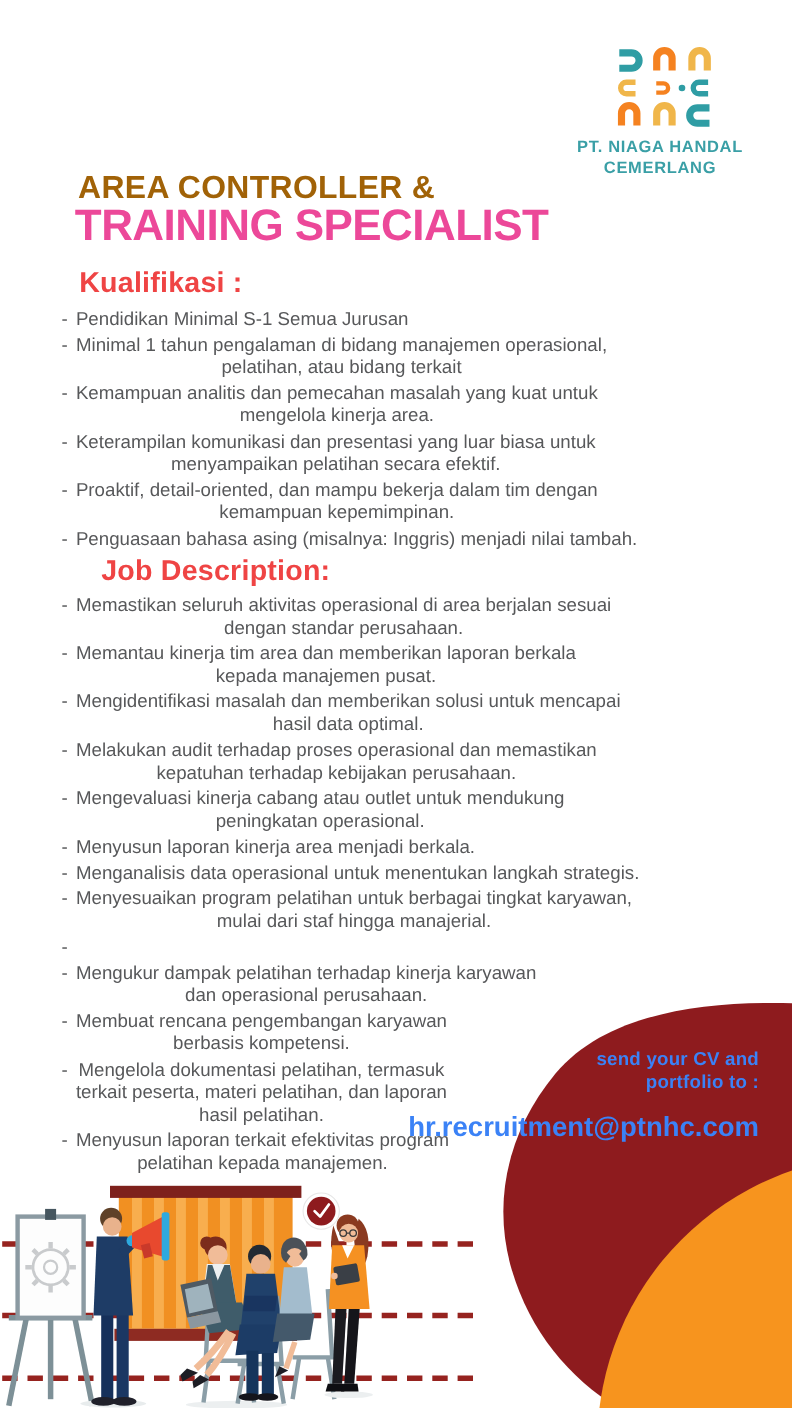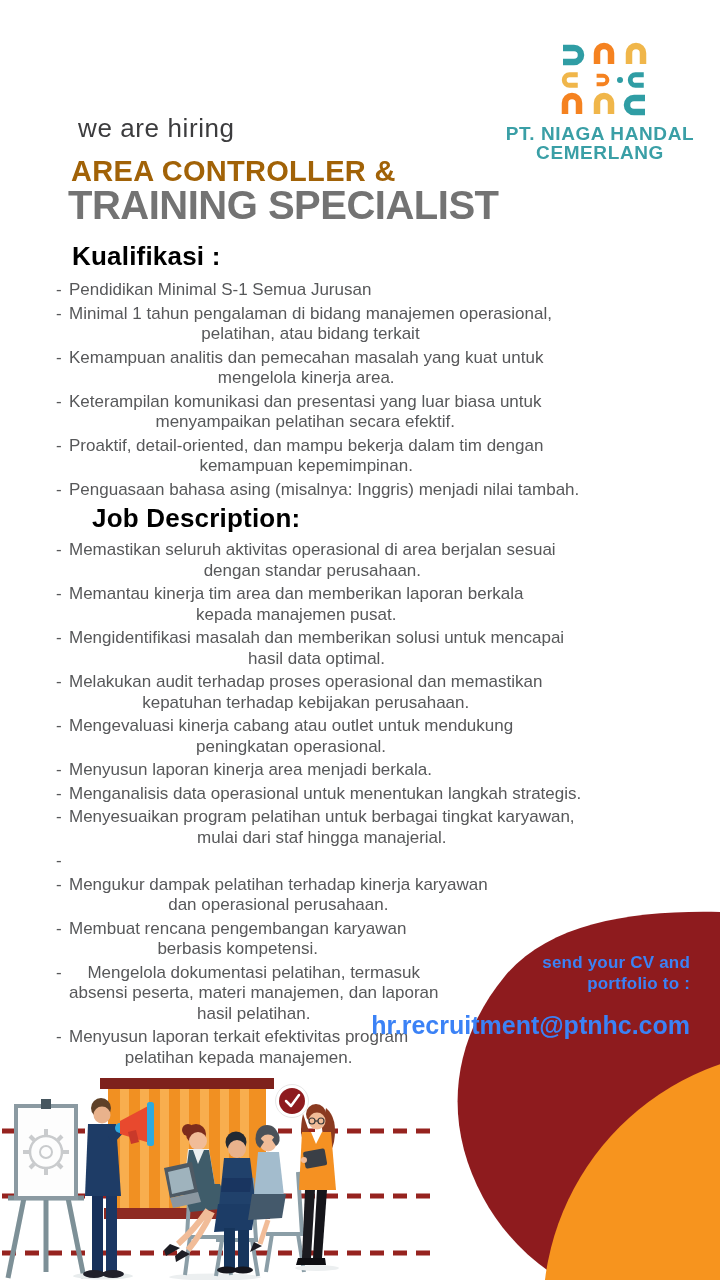--- a/index.html
+++ b/index.html
@@ -4,26 +4,26 @@
 <style>
   html,body{margin:0;padding:0;background:#ffffff;}
   .poster{
     position:relative;width:720px;height:1280px;background:#ffffff;overflow:hidden;
     font-family:"Liberation Sans",sans-serif;
   }
   .bg-svg{position:absolute;left:0;top:0;width:720px;height:1280px;z-index:0;}
   .logo-svg{position:absolute;left:558px;top:42px;width:100px;height:76px;z-index:2;}
   .company{
     position:absolute;left:490px;top:124px;width:220px;text-align:center;
-    color:#3a9fa6;font-weight:bold;font-size:19px;line-height:19px;letter-spacing:0.6px;z-index:2;
+    color:#3a9fa6;font-weight:bold;font-size:15px;line-height:19px;letter-spacing:0.6px;z-index:2;
   }
   .eyebrow{position:absolute;left:78px;top:113px;font-size:26px;color:#3c3c3e;letter-spacing:0.6px;z-index:2;}
   .title1{position:absolute;left:71px;top:155px;font-size:29px;font-weight:bold;color:#a16207;letter-spacing:0.3px;z-index:2;}
-  .title2{position:absolute;left:68px;top:183px;font-size:40px;font-weight:bold;color:#737373;letter-spacing:-0.5px;z-index:2;}
-  .sec{position:absolute;font-size:26px;font-weight:bold;color:#000000;letter-spacing:0.2px;z-index:2;}
+  .title2{position:absolute;left:68px;top:183px;font-size:40px;font-weight:bold;color:#ec4899;letter-spacing:-0.5px;z-index:2;}
+  .sec{position:absolute;font-size:26px;font-weight:bold;color:#ef4444;letter-spacing:0.2px;z-index:2;}
   .sec-q{left:72px;top:241px;}
   .sec-j{left:72px;top:503px;margin-left:20px;}
   .list{position:absolute;left:56px;width:610px;margin:0;padding:0;list-style:none;z-index:2;}
   .list-q{top:280px;}
   .list-j{top:540px;}
   .item{display:flex;margin:0 0 3px 0;color:#57585a;font-size:17px;line-height:20.5px;}
   .dash{width:13px;flex:none;}
   .txt{white-space:pre-line;text-align:center;}
   .contact{position:absolute;right:30px;top:952px;text-align:right;color:#3b82f6;z-index:3;}
   .contact-bold{font-weight:bold;font-size:17px;line-height:21px;letter-spacing:0.2px;}
@@ -53,21 +53,20 @@
       <path d="M-7,-9 L-7,2 A7,7 0 0 0 7,2 L7,-9" stroke="#f0b64a" transform="translate(46,63) rotate(180)"></path>
       <path d="M-7,-9 L-7,2 A7,7 0 0 0 7,2 L7,-9" stroke="#2f9da4" transform="translate(78,63) rotate(90)"></path>
     </g>
   </svg>
 
   <div class="company">
     <div>PT. NIAGA HANDAL</div>
     <div>CEMERLANG</div>
   </div>
 
-  <div class="eyebrow">we are hiring</div>
   <div class="title1">AREA CONTROLLER &amp;</div>
   <div class="title2">TRAINING SPECIALIST</div>
 
   <div class="sec sec-q">Kualifikasi :</div>
   <ul class="list list-q">
 
       <li class="item">
         <span class="dash">-</span>
         <span class="txt">Pendidikan Minimal S-1 Semua Jurusan</span>
       </li>
@@ -163,21 +162,21 @@
 
       <li class="item">
         <span class="dash">-</span>
         <span class="txt">Membuat rencana pengembangan karyawan
 berbasis kompetensi.</span>
       </li>
 
       <li class="item">
         <span class="dash">-</span>
         <span class="txt">Mengelola dokumentasi pelatihan, termasuk
-absensi peserta, materi manajemen, dan laporan
+terkait peserta, materi pelatihan, dan laporan
 hasil pelatihan.</span>
       </li>
 
       <li class="item">
         <span class="dash">-</span>
         <span class="txt">Menyusun laporan terkait efektivitas program
 pelatihan kepada manajemen.</span>
       </li>
     </ul>
 

